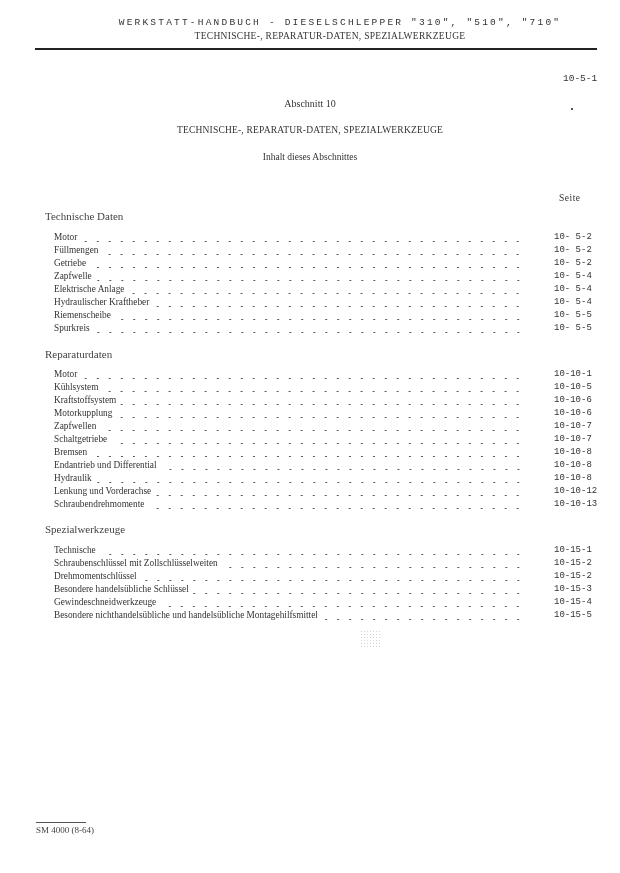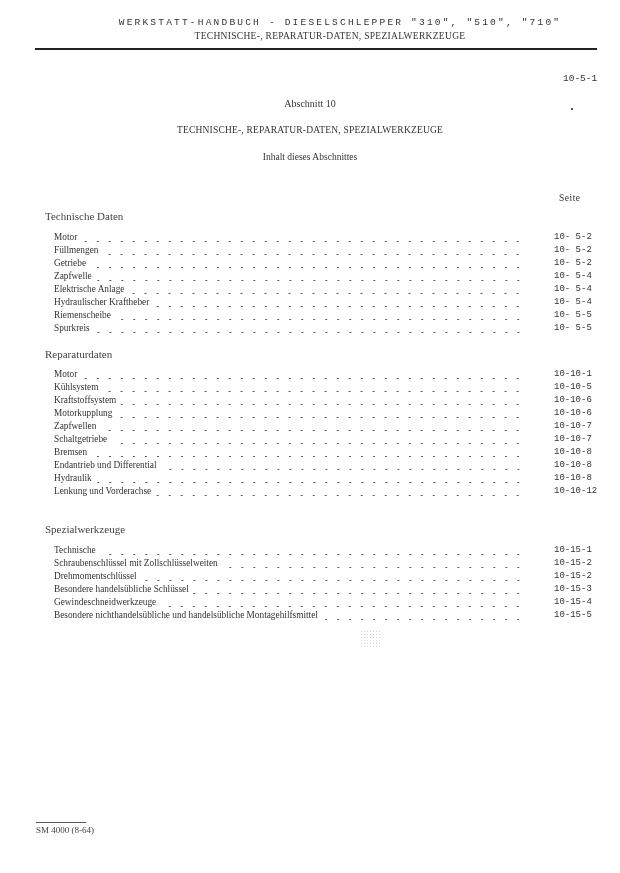--- a/index.html
+++ b/index.html
@@ -261,20 +261,25 @@
   <div class="toc-row" style="top:471px">
       <span class="toc-label">Hydraulik</span>
       <span class="toc-dots"></span>
       <span class="toc-page">10-10-8</span>
     </div>
   <div class="toc-row" style="top:484px">
       <span class="toc-label">Lenkung und Vorderachse</span>
       <span class="toc-dots"></span>
       <span class="toc-page">10-10-12</span>
     </div>
+  <div class="toc-row" style="top:497px">
+      <span class="toc-label">Schraubendrehmomente</span>
+      <span class="toc-dots"></span>
+      <span class="toc-page">10-10-13</span>
+    </div>
 
   <div class="group-title" style="top:523px">Spezialwerkzeuge</div>
 
   <div class="toc-row" style="top:543px">
       <span class="toc-label">Technische</span>
       <span class="toc-dots"></span>
       <span class="toc-page">10-15-1</span>
     </div>
   <div class="toc-row" style="top:556px">
       <span class="toc-label">Schraubenschlüssel mit Zollschlüsselweiten</span>

